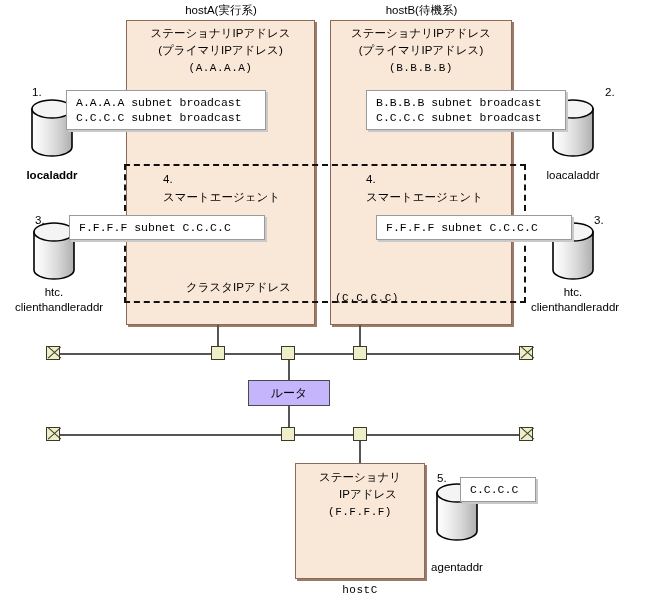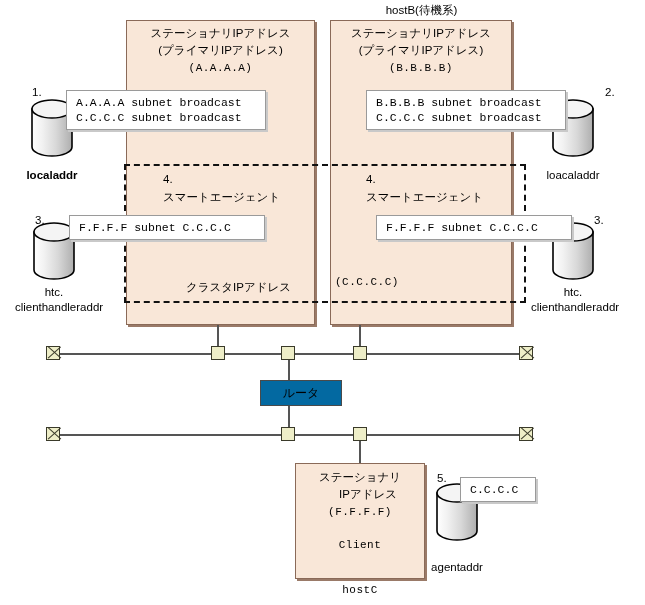--- a/index.html
+++ b/index.html
@@ -73,37 +73,37 @@
   .term:before{transform:rotate(42deg);}
   .term:after{transform:rotate(-42deg);}
 
   
   .hline{position:absolute;height:1.6px;background:#555;}
   .vline{position:absolute;width:1.6px;background:#555;}
 
   
   .router{
     position:absolute;
-    background:#0369a1;
+    background:#c4b5fd;
     border:1.4px solid #4a4a4a;
     box-sizing:border-box;
     display:flex;align-items:center;justify-content:center;
     font-size:12px;
-    margin-left:12px;
   }
 
   
   .cyl{position:absolute;}
   .cyl svg{display:block;}
 </style>
 </head>
 <body>
 
 <div id="stage">
 
+  <div class="cap ctr" style="left:126px;top:3px;width:190px;">hostA(実行系)</div>
 
   <div class="hostbox" style="left:126px;top:20px;width:189px;height:305px;"></div>
 
   <div class="cap ctr" style="left:126px;top:26px;width:189px;">ステーショナリIPアドレス</div>
   <div class="cap ctr" style="left:126px;top:43px;width:189px;">(プライマリIPアドレス)</div>
   <div class="cap ctr" style="left:330px;top:3px;width:183px;">hostB(待機系)</div>
 
   <div class="cap ctr mono" style="left:126px;top:61px;width:189px;">(A.A.A.A)</div>
 
   <div class="hostbox" style="left:330px;top:20px;width:182px;height:305px;"></div>
@@ -114,21 +114,21 @@
 
   <div class="dashbox" style="left:124px;top:164px;width:402px;height:139px;"></div>
 
   <div class="cap" style="left:163px;top:172px;">4.</div>
   <div class="cap" style="left:163px;top:190px;">スマートエージェント</div>
 
   <div class="cap" style="left:366px;top:172px;">4.</div>
   <div class="cap" style="left:366px;top:190px;">スマートエージェント</div>
 
   <div class="cap" style="left:186px;top:280px;">クラスタIPアドレス</div>
-  <div class="cap mono" style="left:335px;top:275px;">(C.C.C.C)</div>
+  <div class="cap mono" style="left:335px;top:291px;">(C.C.C.C)</div>
 
   <div class="cap" style="left:32px;top:85px;">1.</div>
   <div class="cyl" style="left:30px;top:99px;">
     <svg width="44" height="58" viewBox="0 0 44 58">
       <defs>
         <linearGradient id="cg1" x1="0" y1="0" x2="1" y2="0">
           <stop offset="0%" stop-color="#ffffff"></stop>
           <stop offset="25%" stop-color="#f2f2f2"></stop>
           <stop offset="60%" stop-color="#d8d8d8"></stop>
           <stop offset="100%" stop-color="#aeaeae"></stop>
@@ -237,21 +237,20 @@
   <div class="node" style="left:281px;top:427px;"></div>
   <div class="node" style="left:353px;top:427px;"></div>
 
   <div class="vline" style="left:359px;top:441px;height:22px;"></div>
 
   <div class="hostbox" style="left:295px;top:463px;width:130px;height:116px;"></div>
 
   <div class="cap ctr" style="left:295px;top:470px;width:130px;">ステーショナリ</div>
   <div class="cap ctr" style="left:295px;top:487px;width:146px;">IPアドレス</div>
   <div class="cap ctr mono" style="left:295px;top:505px;width:130px;">(F.F.F.F)</div>
-  <div class="cap ctr mono" style="left:295px;top:538px;width:130px;">Client</div>
 
   <div class="cap ctr mono" style="left:295px;top:583px;width:130px;">hostC</div>
 
   <div class="cap" style="left:437px;top:471px;">5.</div>
   <div class="cyl" style="left:435px;top:483px;">
     <svg width="44" height="58" viewBox="0 0 44 58">
       <defs>
         <linearGradient id="cg5" x1="0" y1="0" x2="1" y2="0">
           <stop offset="0%" stop-color="#ffffff"></stop>
           <stop offset="25%" stop-color="#f2f2f2"></stop>

